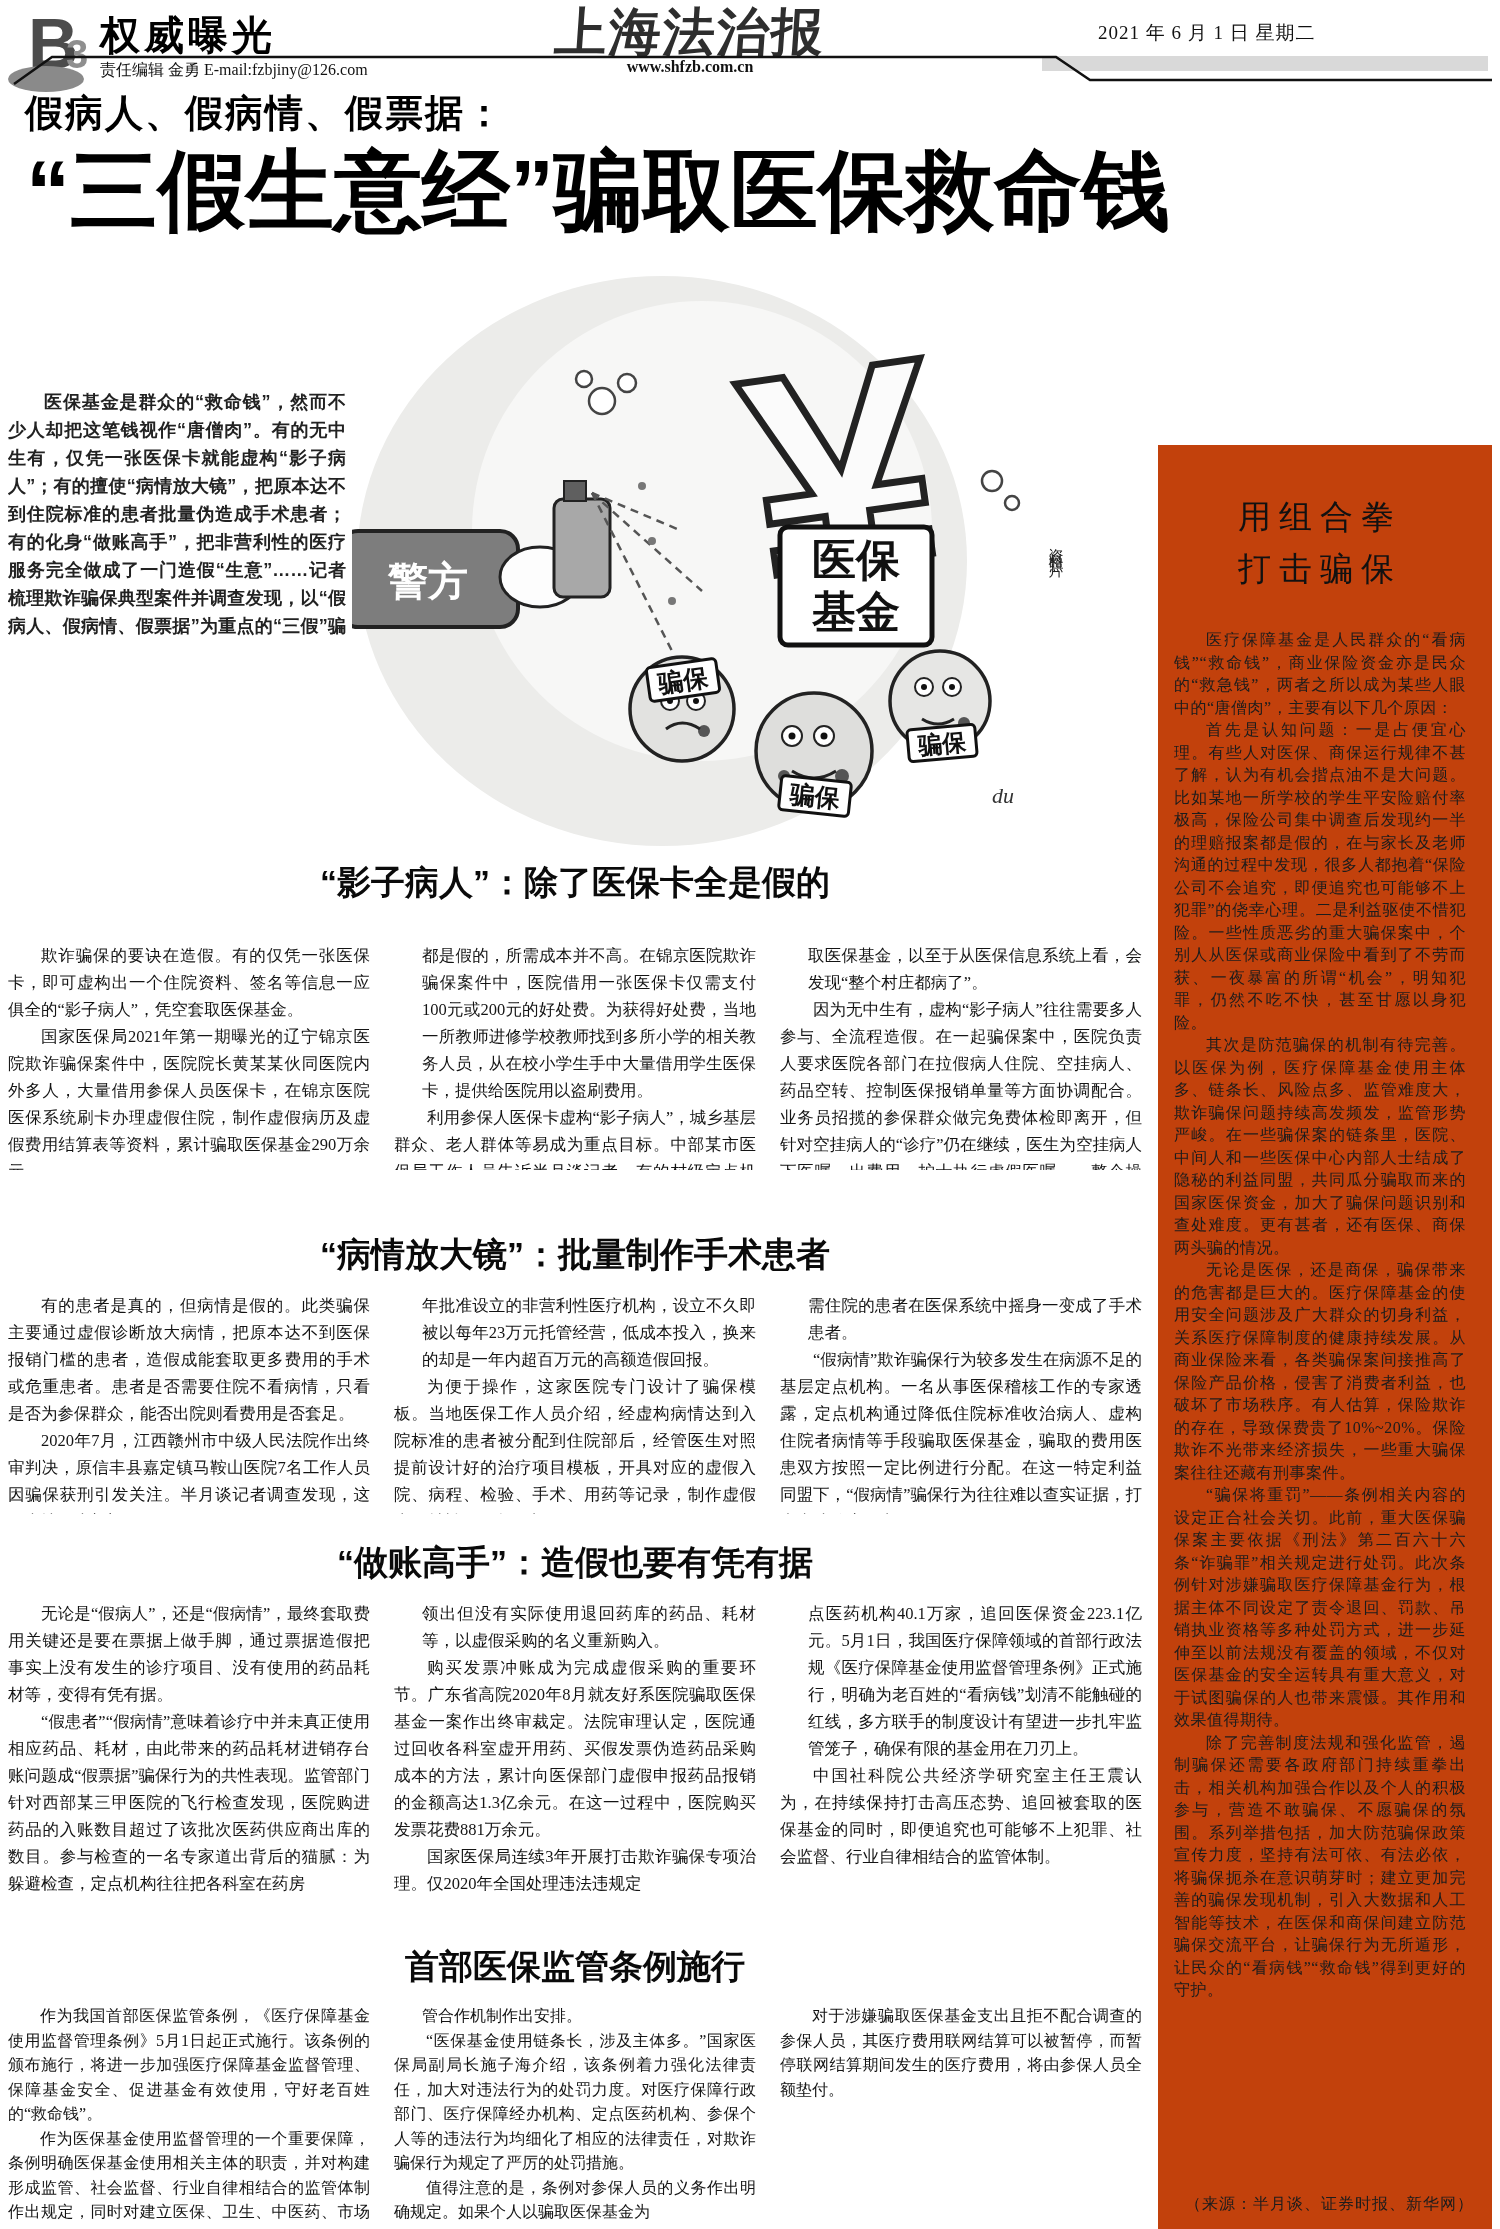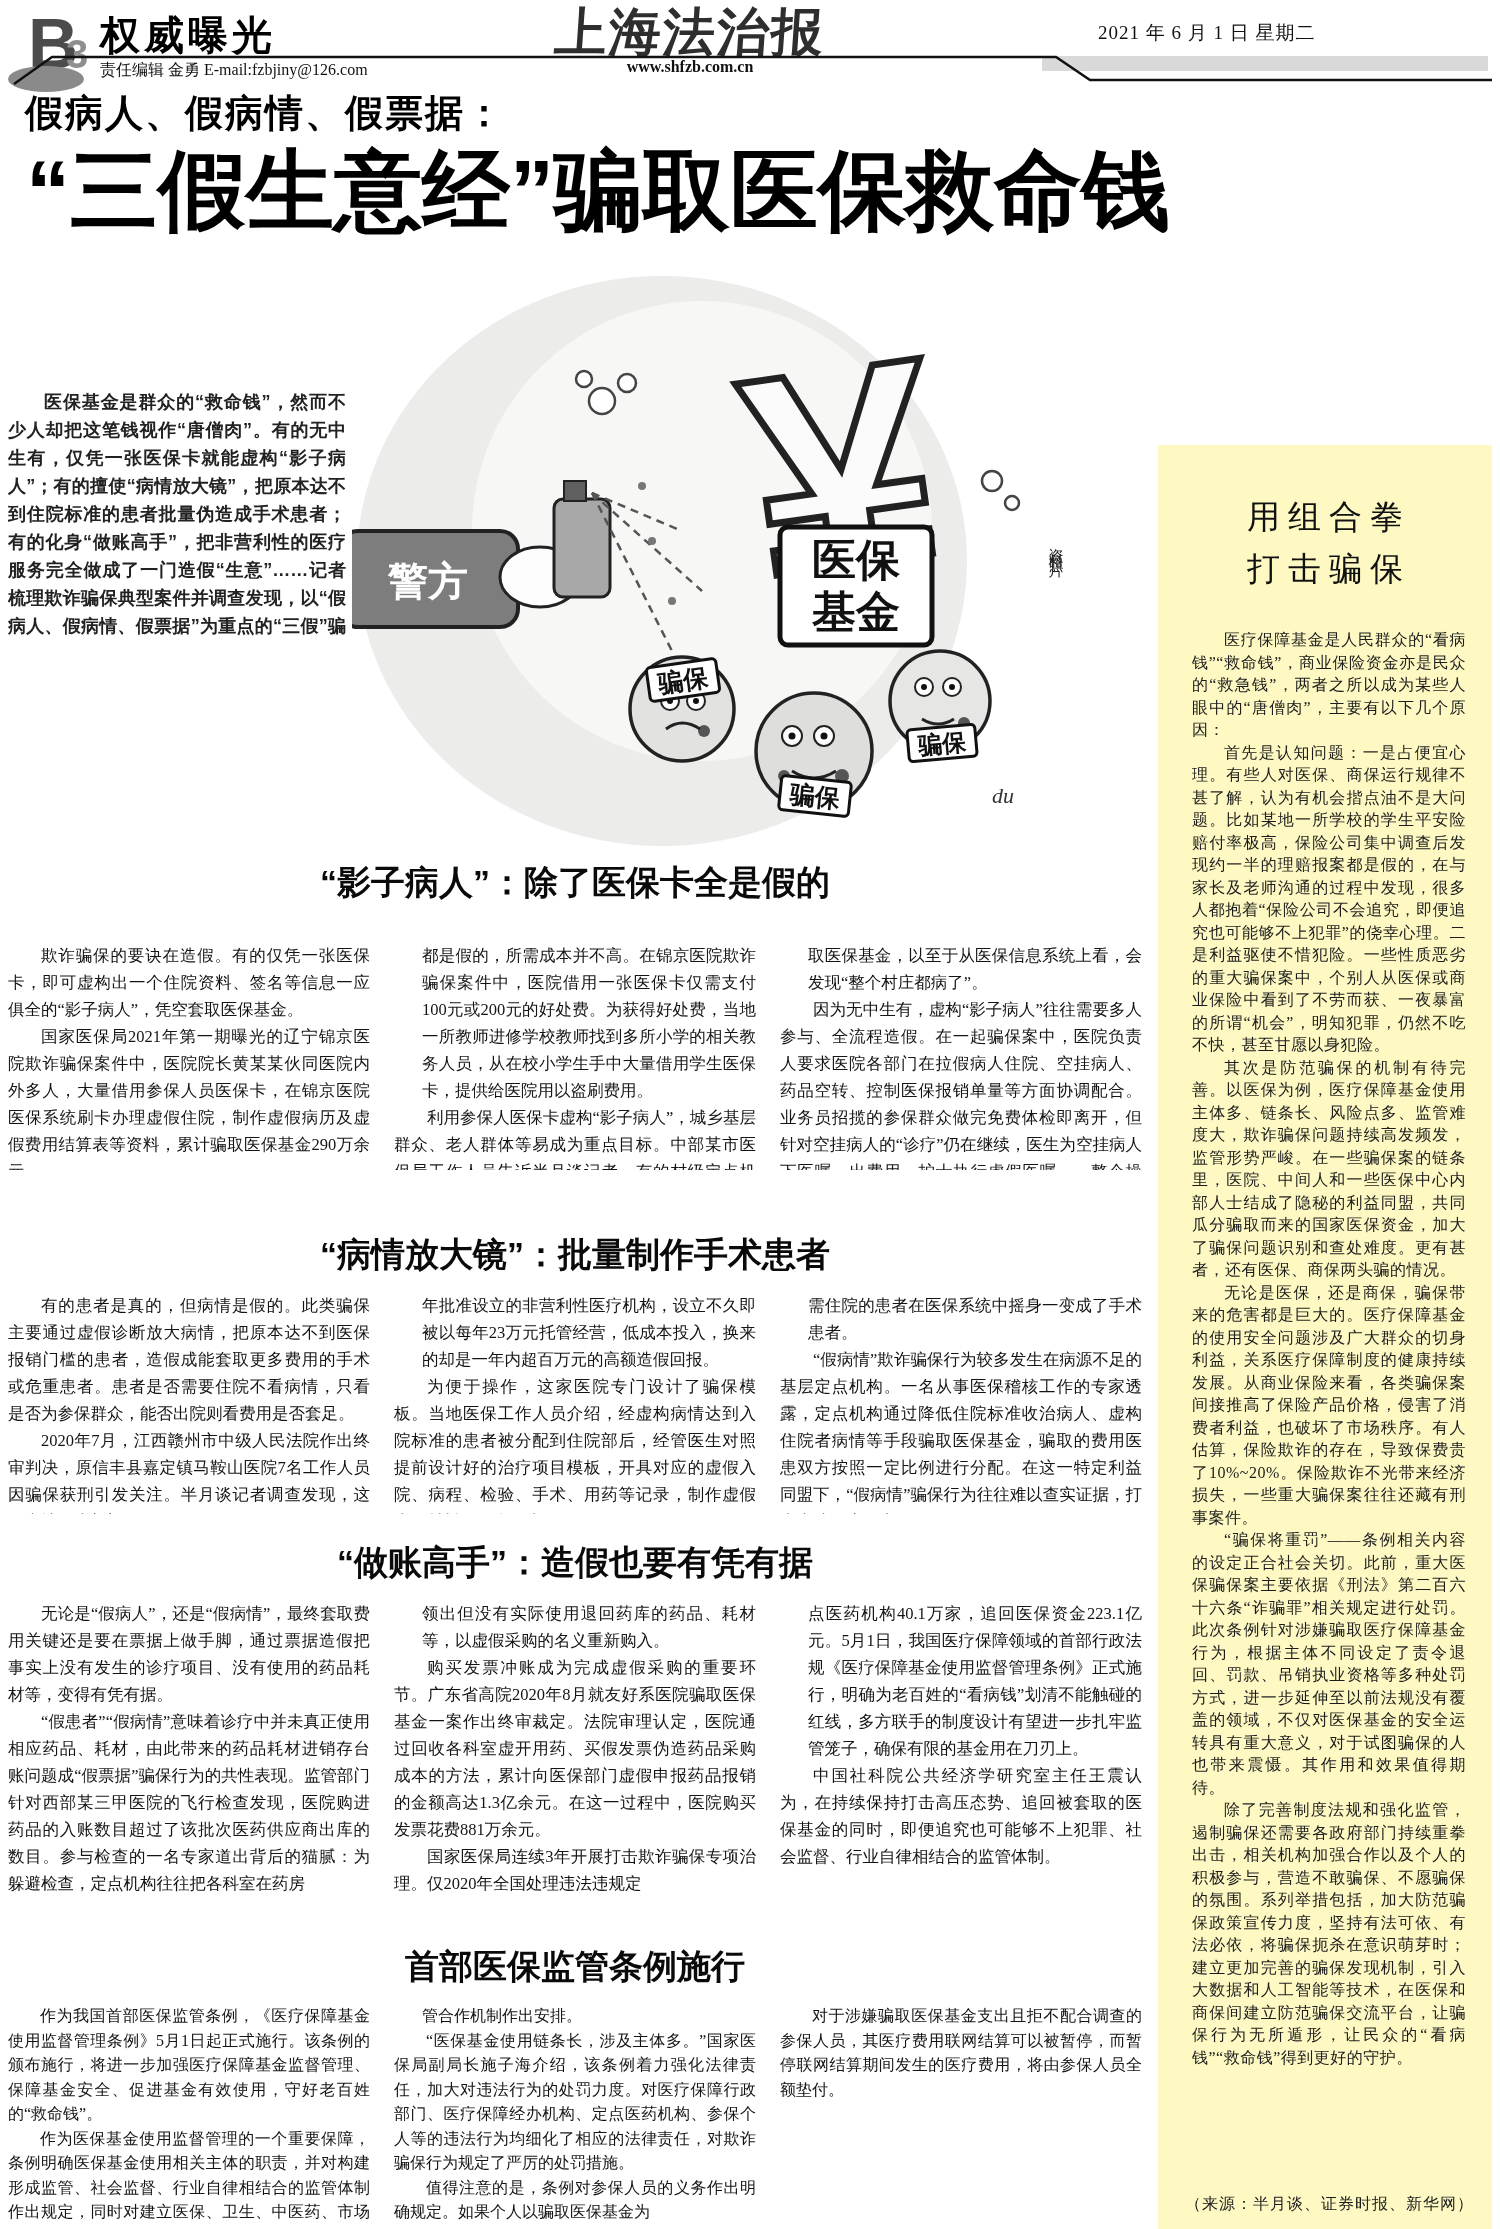--- a/index.html
+++ b/index.html
@@ -35,21 +35,21 @@
   .sec-head { position:absolute; left:8px; width:1134px; text-align:center;
     font-family:"Liberation Sans",sans-serif; font-weight:bold; font-size:34px; color:#0a0a0a; }
   .sec-body { position:absolute; left:8px; width:1134px; display:flex; gap:24px; overflow:hidden;
     font-size:16.5px; line-height:27px; text-align:justify; color:#141414; }
   .sec-body .col { flex:1 1 0; }
   .sec-body p { text-indent:2em; }
   .sec-body p.cont { text-indent:0;margin-left:28px; }
   #sec-body-3 { font-size:16px; line-height:24.5px; }
   
   .sidebar { position:absolute; left:1158px; top:445px; width:334px; height:1784px;
-    background:#fef9c3; padding:46px 26px 18px 34px; overflow:hidden; }
+    background:#c2410c; padding:46px 26px 18px 16px; overflow:hidden; }
   .sidebar-title { text-align:center; font-size:33px; line-height:52px; letter-spacing:8px; color:#111; }
   .sidebar-body { margin-top:34px; font-size:16px; line-height:22.5px; letter-spacing:0.5px;
     text-align:justify; color:#1c1c1c; }
   .sidebar-body p { text-indent:2em; margin:0; }
   .sidebar-source { position:absolute; right:18px; bottom:14px; font-size:16px; letter-spacing:1px; color:#1c1c1c; }
 </style>
 </head>
 <body>
 
 <div class="hdr-logo">

